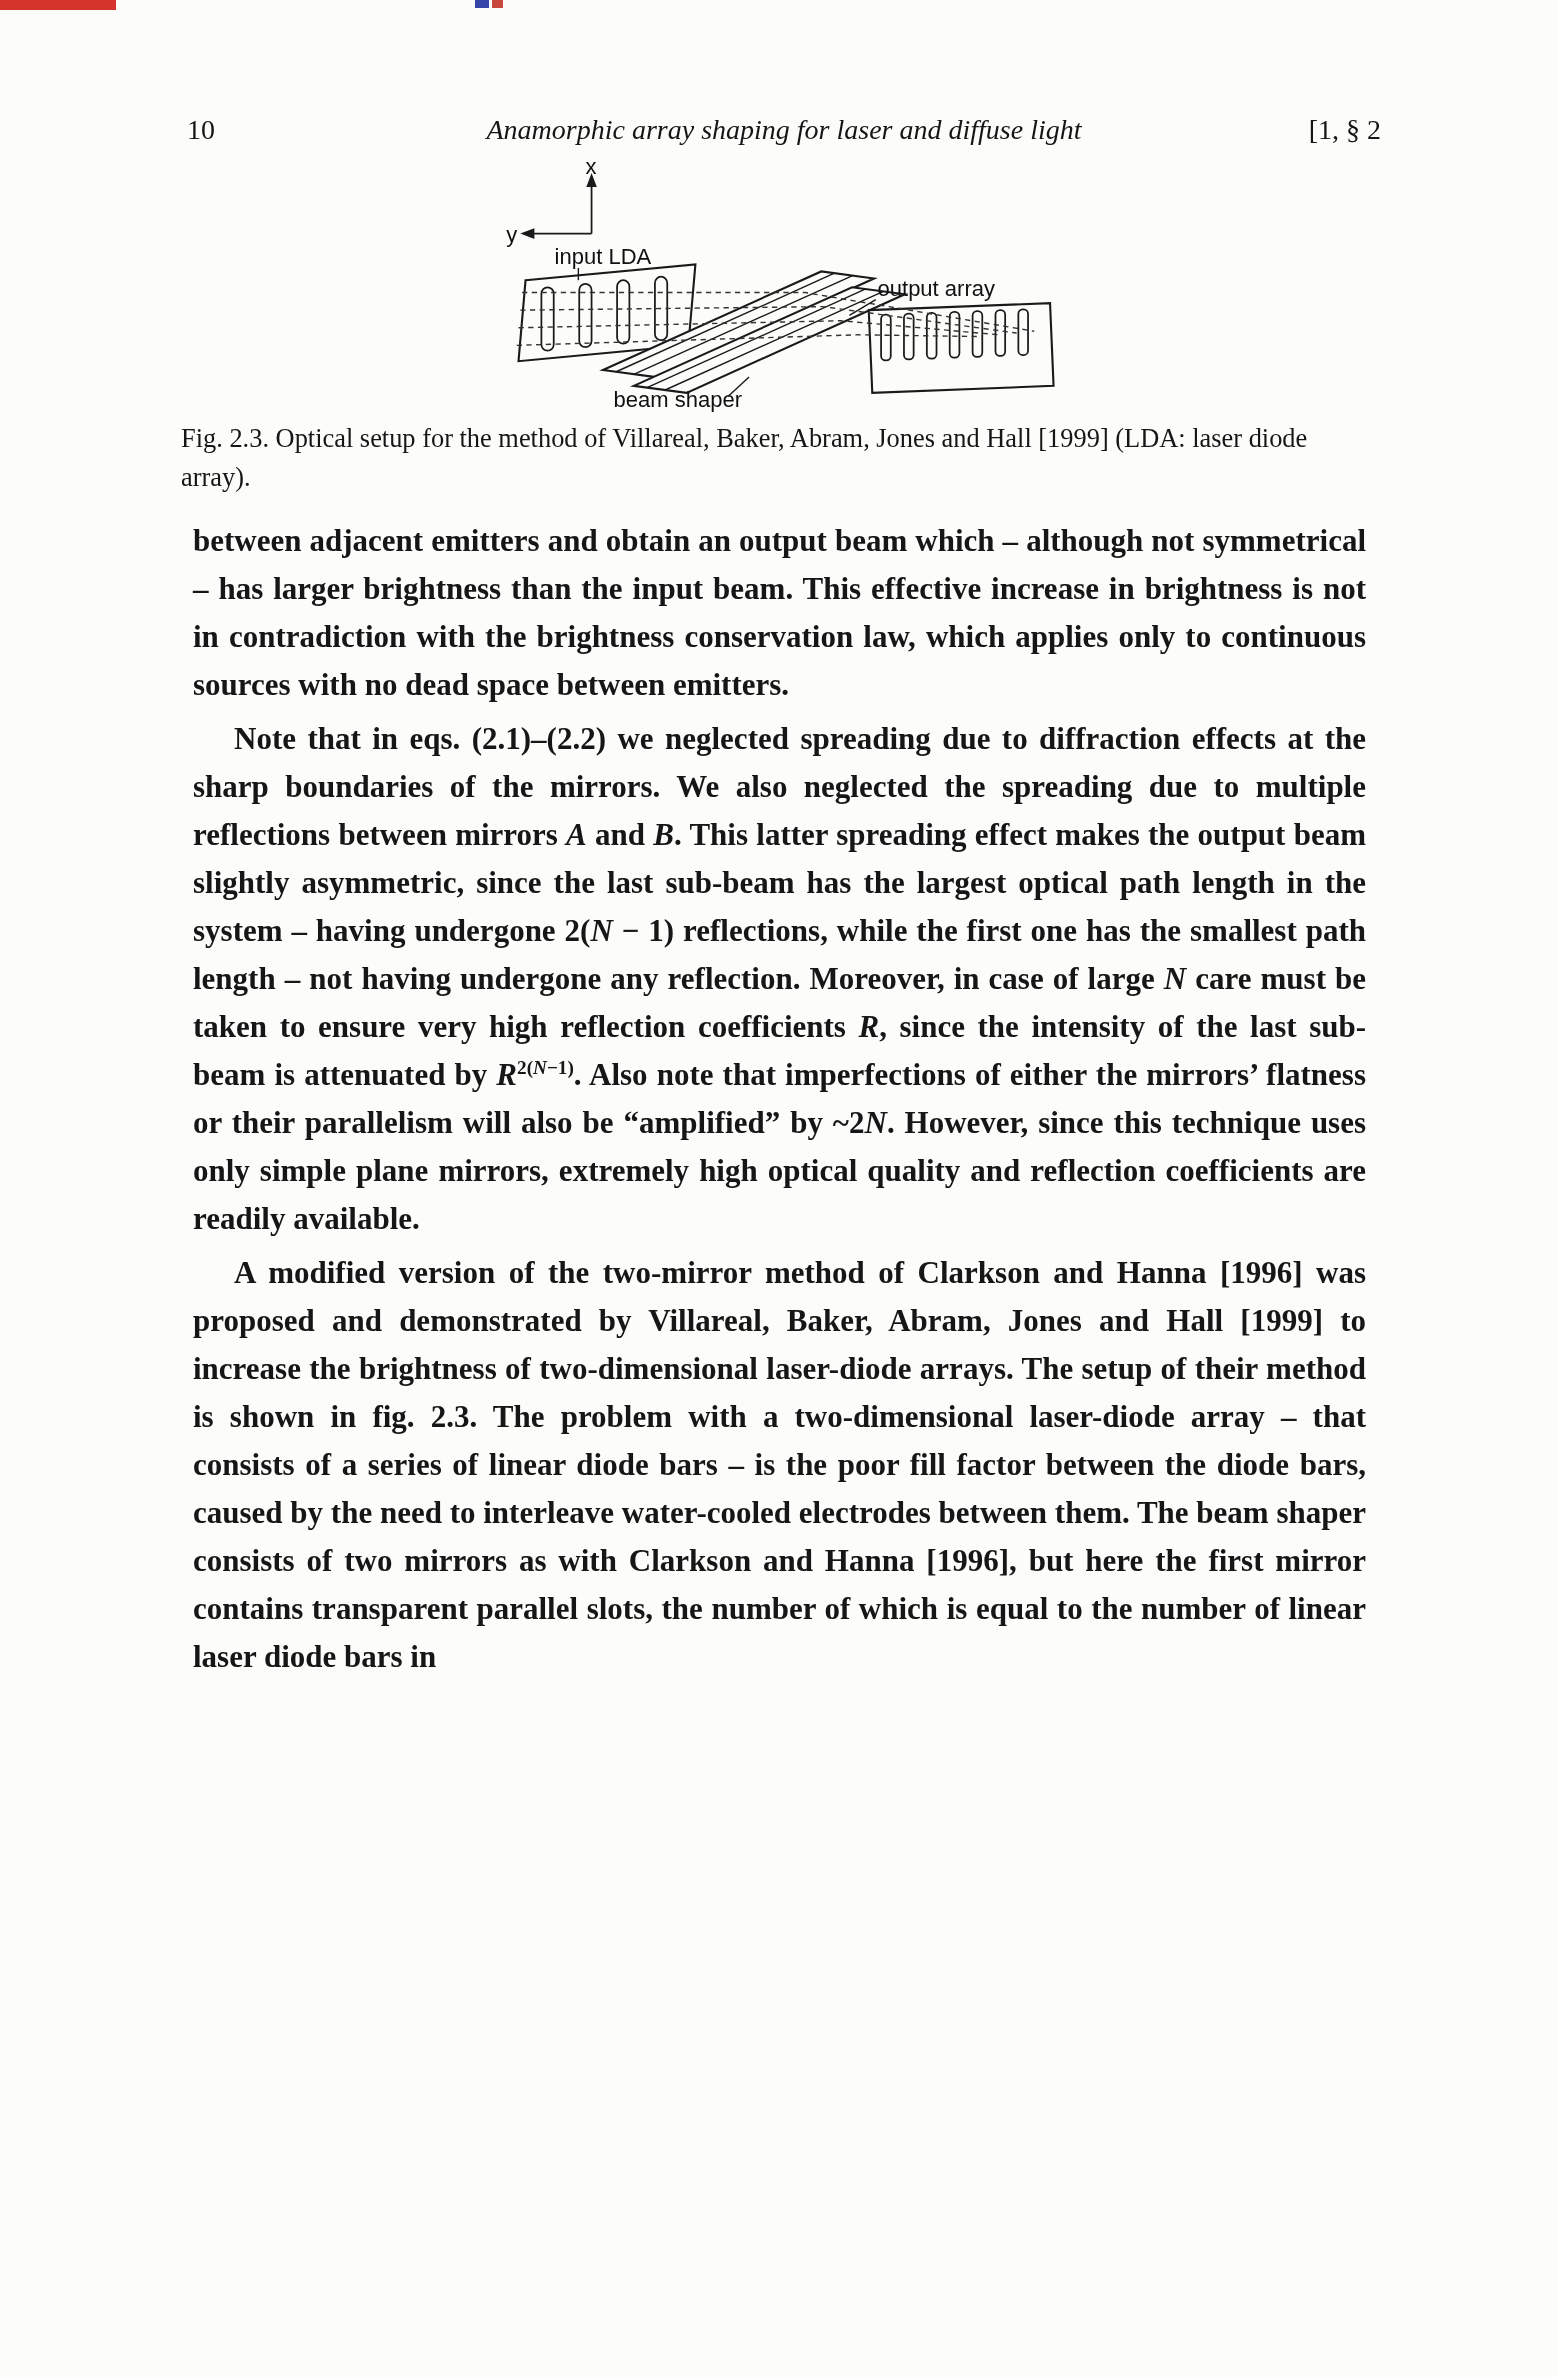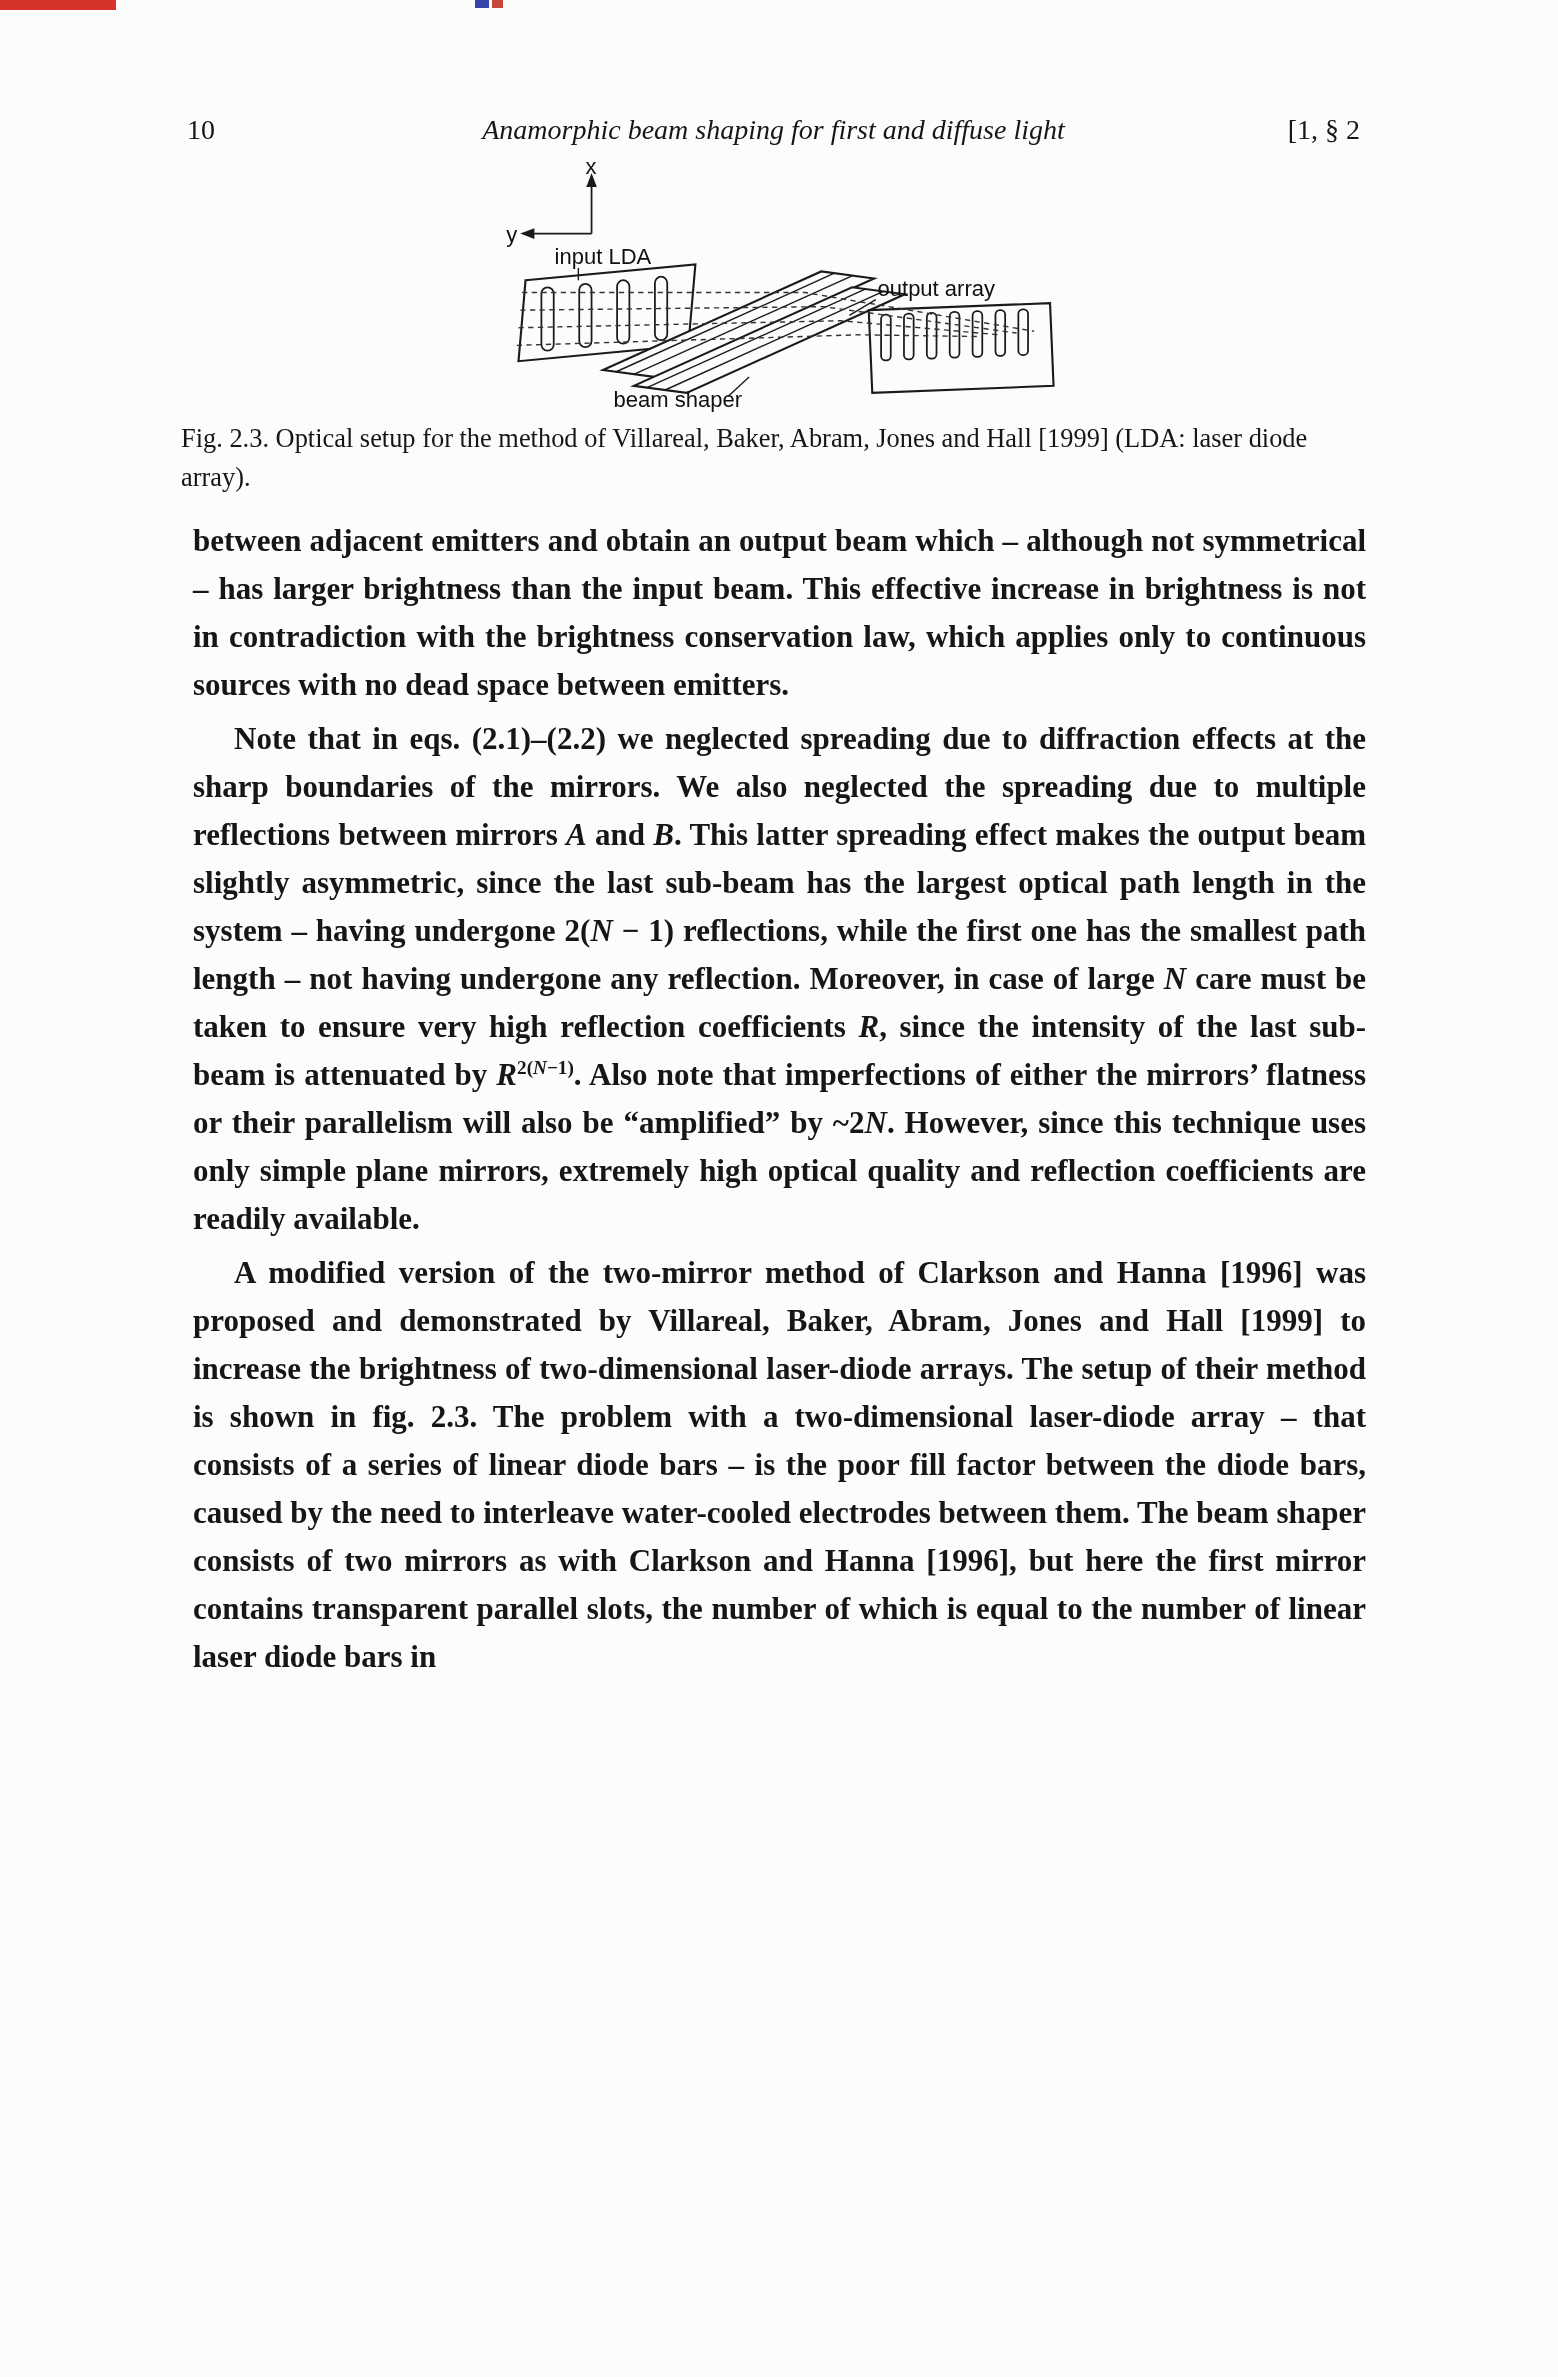--- a/index.html
+++ b/index.html
@@ -7,21 +7,21 @@
   .page {
     position:relative; width:1559px; height:2377px;
     background:#fcfcfa; color:#161616; overflow:hidden;
     font-family:"Liberation Serif", serif;
   }
   
   .artifact-red  { position:absolute; left:0;   top:0; width:116px; height:9.7px; background:#d5342c; }
   .artifact-blue { position:absolute; left:475px; top:0; width:14px; height:8px;  background:#3646a8; }
   .artifact-red2 { position:absolute; left:492px; top:0; width:10.6px; height:8px;  background:#c8473b; }
 
-  .page-header { position:absolute; top:114px; left:187px; right:199px; height:39px; font-size:28px; }
+  .page-header { position:absolute; top:114px; left:187px; right:178px; height:39px; font-size:28px; }
   .page-number   { position:absolute; left:0; top:0; }
   .running-title { position:absolute; left:0; right:0; text-align:center; font-style:italic; }
   .section-ref   { position:absolute; right:0; top:0; }
 
   .figure-wrap { position:absolute; top:150px; left:471px; width:616px; height:264px; }
   .fig-label { font-family:"Liberation Sans", sans-serif; font-size:25px; fill:#101010; }
   .ln    { stroke:#1a1a1a; stroke-width:2;   fill:none; }
   .thin  { stroke:#1a1a1a; stroke-width:1.6; fill:none; }
   .shape { stroke:#1a1a1a; stroke-width:2.4; fill:#fcfcfa; }
   .slot  { stroke:#1a1a1a; stroke-width:2;   fill:#fcfcfa; }
@@ -46,21 +46,21 @@
 <body>
 
 <div class="page">
 
   <div class="artifact-red"></div>
   <div class="artifact-blue"></div>
   <div class="artifact-red2"></div>
 
   <div class="page-header">
     <span class="page-number">10</span>
-    <span class="running-title">Anamorphic beam shaping for first and diffuse light</span>
+    <span class="running-title">Anamorphic array shaping for laser and diffuse light</span>
     <span class="section-ref">[1, § 2</span>
   </div>
 
   <div class="figure-wrap">
     <svg width="616" height="264" viewBox="0 0 700 300">
 
       <polygon class="shape" points="62,148 255,130 247,222 54,240"></polygon>
       <g>
           <rect x="80" y="156" width="14" height="72" rx="7" class="slot"></rect>
           <rect x="123" y="152" width="14" height="72" rx="7" class="slot"></rect>

